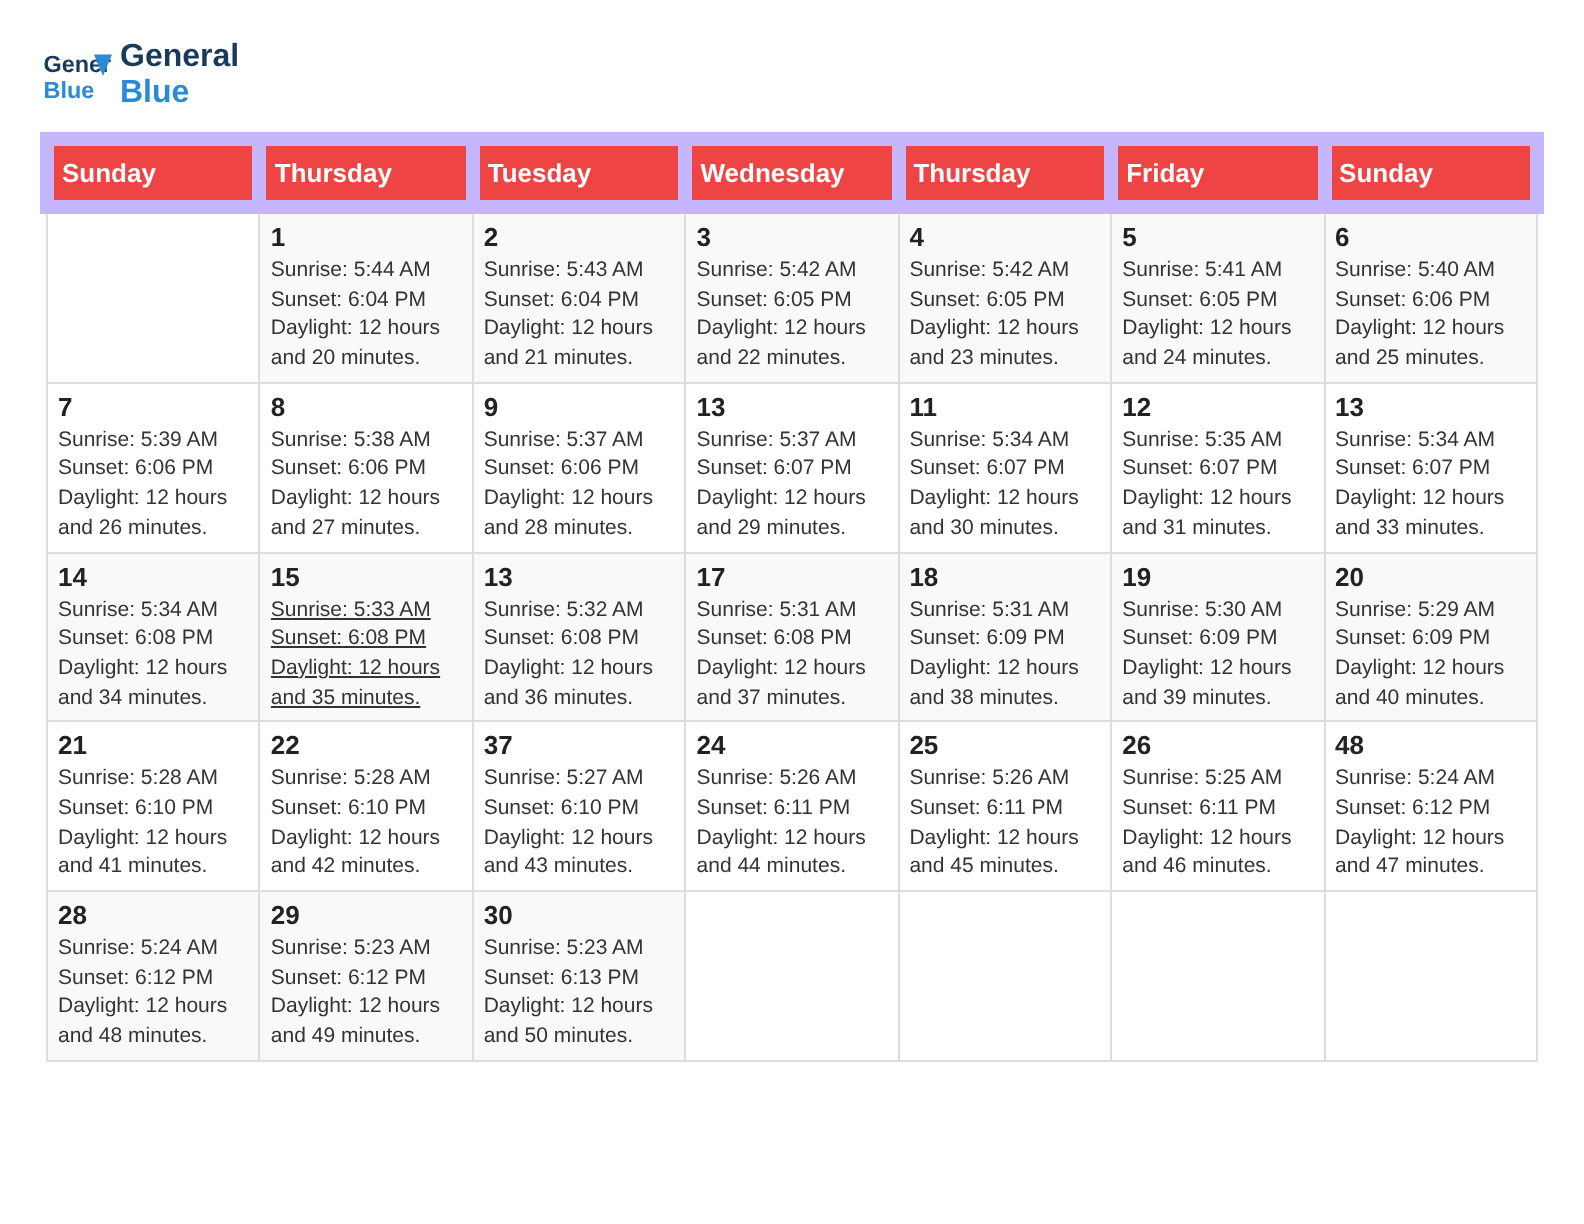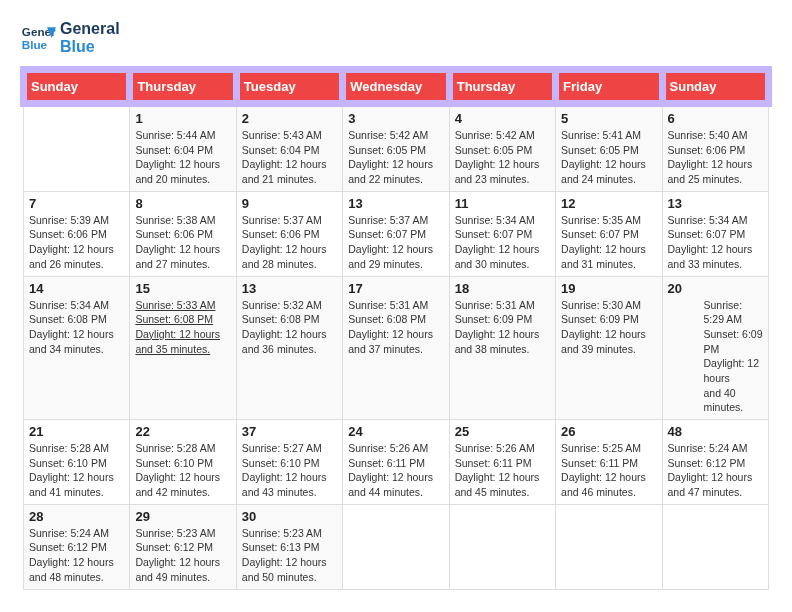--- a/index.html
+++ b/index.html
@@ -248,21 +248,21 @@
         </td>
         <td>
           <span class="day-number">19</span>
           <div class="day-info" style="white-space: pre-line;">Sunrise: 5:30 AM
 Sunset: 6:09 PM
 Daylight: 12 hours
 and 39 minutes.</div>
         </td>
         <td>
           <span class="day-number">20</span>
-          <div class="day-info" style="white-space: pre-line; margin-left: 36px;">Sunrise: 5:29 AM
+          <div class="day-info" style="white-space: pre-line;">Sunrise: 5:29 AM
 Sunset: 6:09 PM
 Daylight: 12 hours
 and 40 minutes.</div>
         </td>
       </tr>
       <tr>
         <td>
           <span class="day-number">21</span>
           <div class="day-info" style="white-space: pre-line;">Sunrise: 5:28 AM
 Sunset: 6:10 PM

